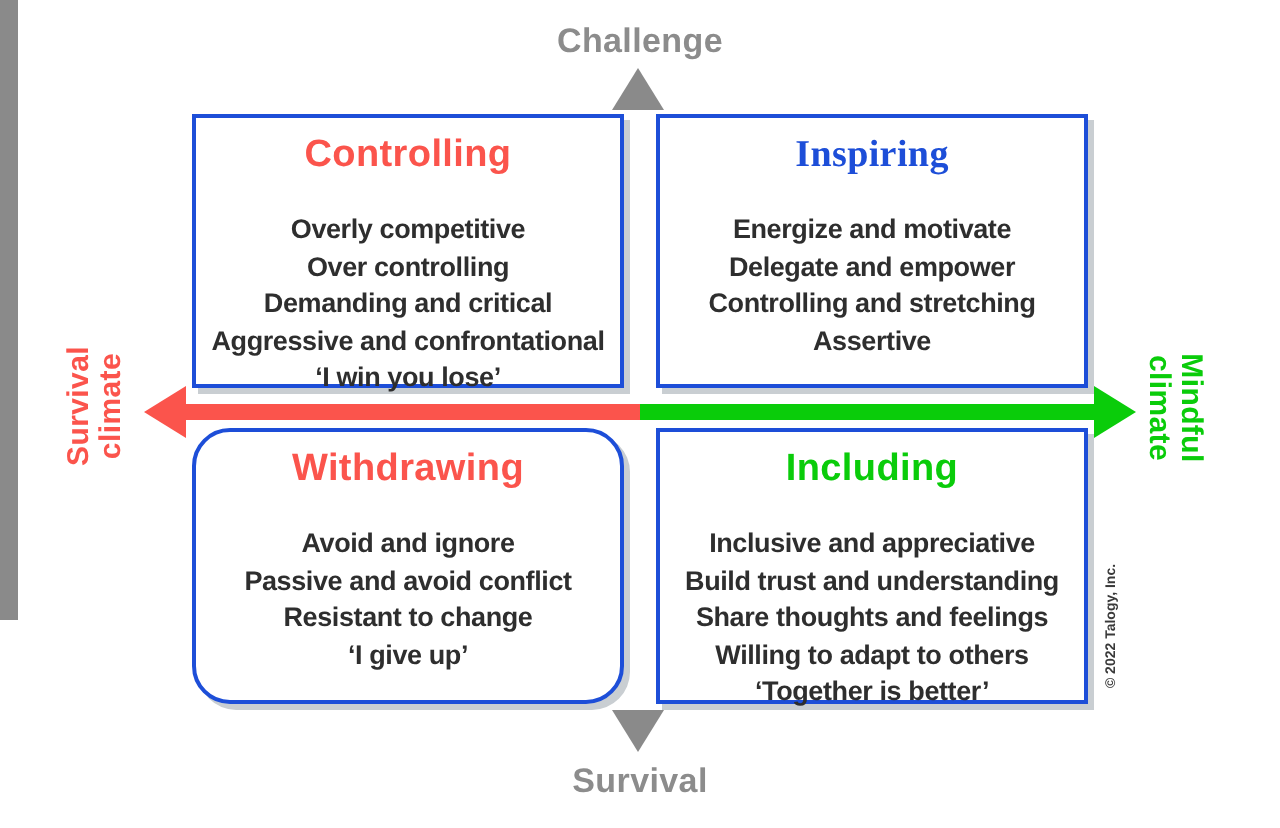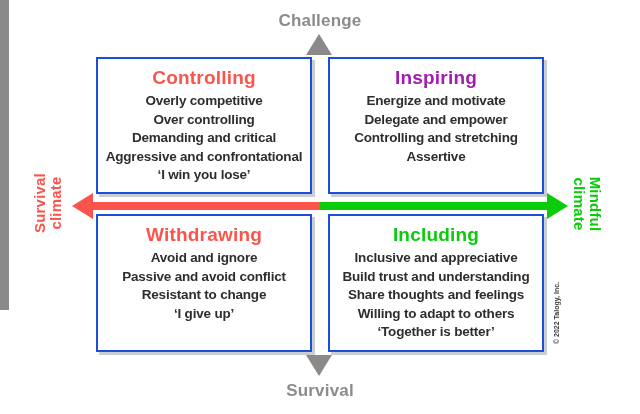--- a/index.html
+++ b/index.html
@@ -52,28 +52,28 @@
 
   
   .card {
     position: absolute; width: 216px; box-sizing: border-box;
     background: #ffffff; border: 2px solid #1d4ed8;
     box-shadow: 3px 3px 0 #c9ced2;
     text-align: center; z-index: 4;
   }
   .card.tl { left: 96px;  top: 57px;  height: 137px; }
   .card.tr { left: 328px; top: 57px;  height: 137px; }
-  .card.bl { left: 96px;  top: 214px; height: 138px; }
+  .card.bl { left: 96px;  top: 214px; height: 138px; border-radius: 19px; }
   .card.br { left: 328px; top: 214px; height: 138px; }
 
   .card-title {
     margin-top: 8px; font-size: 19px; font-weight: bold;
     line-height: 22px; white-space: nowrap; letter-spacing: 0.2px;
   }
-  .card-items { margin-top: 3px; }
+  .card-items { margin-top: 17px; }
   .card-item {
     font-size: 13.5px; font-weight: 600; color: #2e2e2e;
     line-height: 18.5px; white-space: nowrap; letter-spacing: -0.2px;
   }
 
   
   .copyright {
     position: absolute; left: 556px; top: 313px;
     transform: translate(-50%, -50%) rotate(-90deg);
     font-size: 7px; font-weight: 600; color: #3a3a3a; white-space: nowrap;
@@ -109,21 +109,21 @@
     <div class="card-items">
       <div class="card-item">Overly competitive</div>
       <div class="card-item">Over controlling</div>
       <div class="card-item">Demanding and critical</div>
       <div class="card-item">Aggressive and confrontational</div>
       <div class="card-item">‘I win you lose’</div>
     </div>
   </div>
 
   <div class="card tr">
-    <div class="card-title" style="color: #a21caf;">Inspiring</div>
+    <div class="card-title" style="color: #1d4ed8; font-family: Liberation Serif, serif;">Inspiring</div>
     <div class="card-items">
       <div class="card-item">Energize and motivate</div>
       <div class="card-item">Delegate and empower</div>
       <div class="card-item">Controlling and stretching</div>
       <div class="card-item">Assertive</div>
     </div>
   </div>
 
   <div class="card bl">
     <div class="card-title" style="color: rgb(251, 84, 76);">Withdrawing</div>

